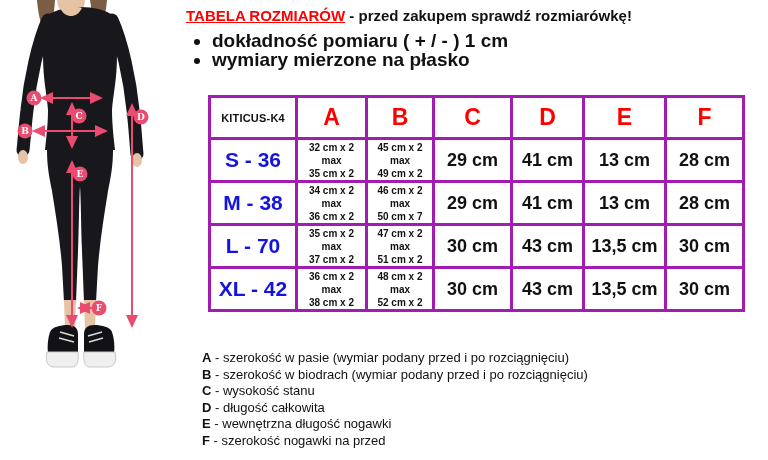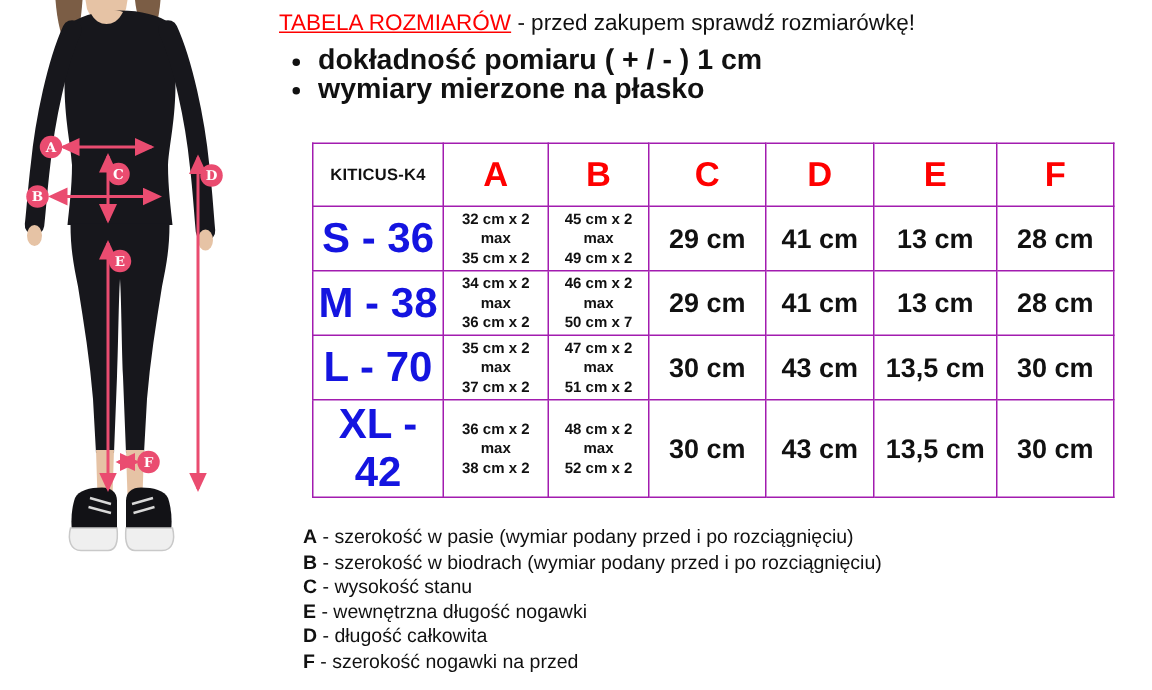--- a/index.html
+++ b/index.html
@@ -2,35 +2,35 @@
 <html><head>
 <meta charset="utf-8">
 <style>
   html,body{margin:0;padding:0;background:#ffffff;}
   .canvas{
     position:relative;width:768px;height:460px;background:#ffffff;overflow:hidden;
     font-family:"Liberation Sans",sans-serif;color:#111;
   }
   
   .header{position:absolute;left:186px;top:6px;width:575px;}
-  .title{font-size:15px;font-weight:normal;line-height:20px;}
+  .title{font-size:15px;font-weight:bold;line-height:20px;}
   .title .hl{color:#fe0000;text-decoration:underline;}
   .bullets{margin:5px 0 0 0;padding:0 0 0 26px;list-style:disc;}
   .bullets li{font-size:19px;font-weight:bold;line-height:19px;}
   
   table.sizes{
     position:absolute;left:208px;top:95px;border-collapse:collapse;table-layout:fixed;
   }
   table.sizes td{
-    border:1px solid #a21caf;text-align:center;vertical-align:middle;
+    border:3px solid #a21caf;text-align:center;vertical-align:middle;
     padding:0;background:#fff;
   }
   td.code{font-size:11px;font-weight:bold;letter-spacing:.2px;}
   td.collet{font-size:23px;font-weight:bold;color:#fe0000;}
-  td.sizecell{font-size:28px;font-weight:bold;color:#1414e0;}
+  td.sizecell{font-size:21px;font-weight:bold;color:#1414e0;}
   td.val{font-size:18px;font-weight:bold;}
   td.triple{font-size:10px;font-weight:bold;line-height:13px;}
   tr.hrow{height:42px;} tr.drow{height:43px;}
   
   .legend{position:absolute;left:202px;top:350px;}
   .legend .line{font-size:13px;line-height:16.5px;}
   .legend .k{font-weight:bold;}
   
   .figure{position:absolute;left:0;top:0;width:190px;height:460px;}
   .mletter{
@@ -215,18 +215,18 @@
         <td class="val">13,5 cm</td>
         <td class="val">30 cm</td>
       </tr>
     </tbody>
   </table>
 
   <div class="legend">
     <div class="line"><span class="k">A</span> <span>- szerokość w pasie (wymiar podany przed i po rozciągnięciu)</span></div>
     <div class="line"><span class="k">B</span> <span>- szerokość w biodrach (wymiar podany przed i po rozciągnięciu)</span></div>
     <div class="line"><span class="k">C</span> <span>- wysokość stanu</span></div>
+    <div class="line"><span class="k">D</span> <span>- długość całkowita</span></div>
     <div class="line"><span class="k">E</span> <span>- wewnętrzna długość nogawki</span></div>
-    <div class="line"><span class="k">D</span> <span>- długość całkowita</span></div>
     <div class="line"><span class="k">F</span> <span>- szerokość nogawki na przed</span></div>
   </div>
 
 </div>
 
 </body></html>

